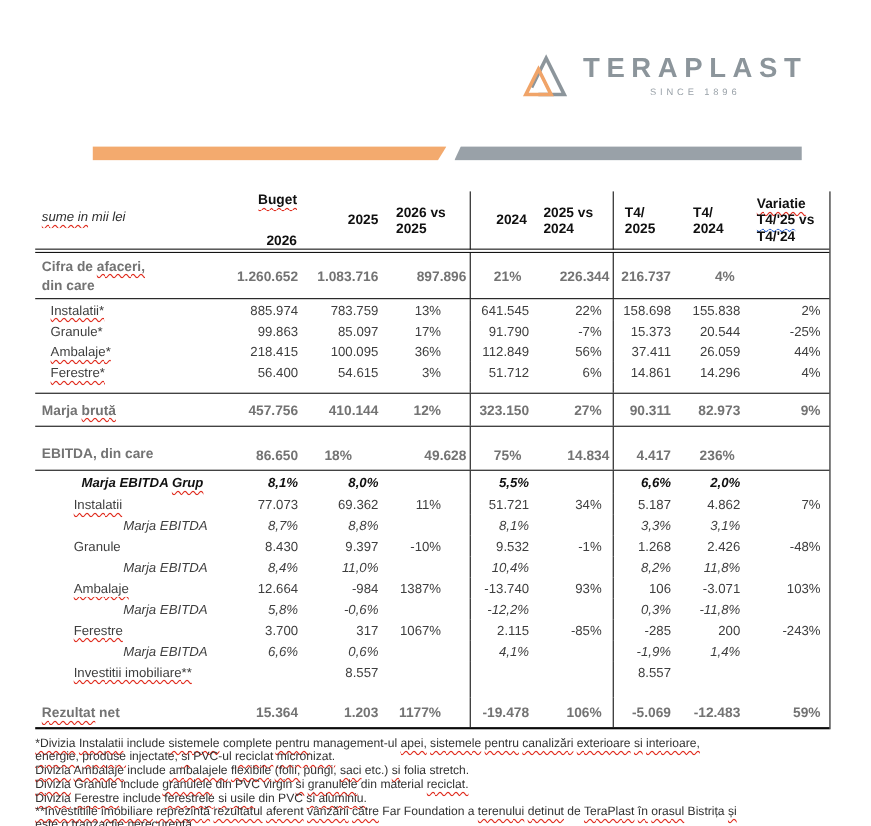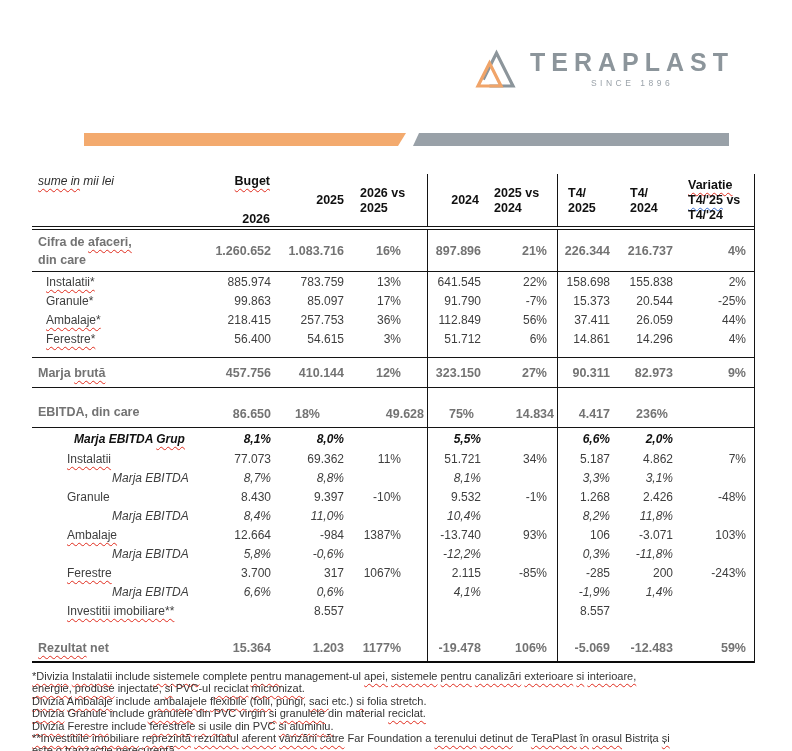--- a/index.html
+++ b/index.html
@@ -30,21 +30,21 @@
   .c7{padding-right:3px;} .c8{padding-right:8px;}
   .b{font-weight:bold;color:#737373;font-size:12.5px;}
   .it{font-style:italic;}
   .bi{font-weight:bold;font-style:italic;color:#101010;}
   .bb1{border-bottom:1.5px solid #141414;}
   .bb2{border-bottom:2.5px solid #0a0a0a;}
   .vend>div{align-items:flex-end;padding-bottom:6px;}
   
   .thead{height:52px;border-bottom:4px double #141414;}
   .thead .hcell{flex-direction:column;justify-content:center;align-items:stretch;font-weight:bold;font-size:12.5px;line-height:15px;color:#101010;}
-  .thead .h0{justify-content:flex-start;padding:0 0 7px 6px;font-weight:normal;font-style:italic;font-size:12px;color:#2e2e2e;}
+  .thead .h0{justify-content:center;padding:0 0 7px 6px;font-weight:normal;font-style:italic;font-size:12px;color:#2e2e2e;}
   .thead .h1{text-align:right;padding-right:3px;gap:23px;}
   .thead .h2{text-align:right;padding-right:2px;justify-content:center;}
   .thead .h3{text-align:left;padding-left:14px;}
   .thead .h4{text-align:right;padding-right:5px;justify-content:center;}
   .thead .h5{text-align:left;padding-left:10px;}
   .thead .h6{text-align:left;padding-left:10px;}
   .thead .h7{text-align:left;padding-left:17px;}
   .thead .h8{text-align:left;padding-left:12px;}
   
   .s1{text-decoration-line:underline;text-decoration-style:wavy;text-decoration-color:#E02B1D;
@@ -117,23 +117,20 @@
             <div><span>Cifra de </span><span class="s1">afaceri,</span></div>
             <div><span>din care</span></div>
           </div>
         </div>
         <div class="c1">
           <span>1.260.652</span>
         </div>
         <div class="c2">
           <span>1.083.716</span>
         </div>
-        <div class="c3">
-          <span>16%</span>
-        </div>
         <div class="c4">
           <span>897.896</span>
         </div>
         <div class="c5">
           <span>21%</span>
         </div>
         <div class="c6">
           <span>226.344</span>
         </div>
         <div class="c7">
@@ -208,21 +205,21 @@
       <div class="row" style="height: 19px;">
         <div class="lab" style="padding-left: 14px;">
           <div>
             <div><span class="s1">Ambalaje*</span></div>
           </div>
         </div>
         <div class="c1">
           <span>218.415</span>
         </div>
         <div class="c2">
-          <span>257.753</span>
+          <span>100.095</span>
         </div>
         <div class="c3">
           <span>36%</span>
         </div>
         <div class="c4">
           <span>112.849</span>
         </div>
         <div class="c5">
           <span>56%</span>
         </div>

